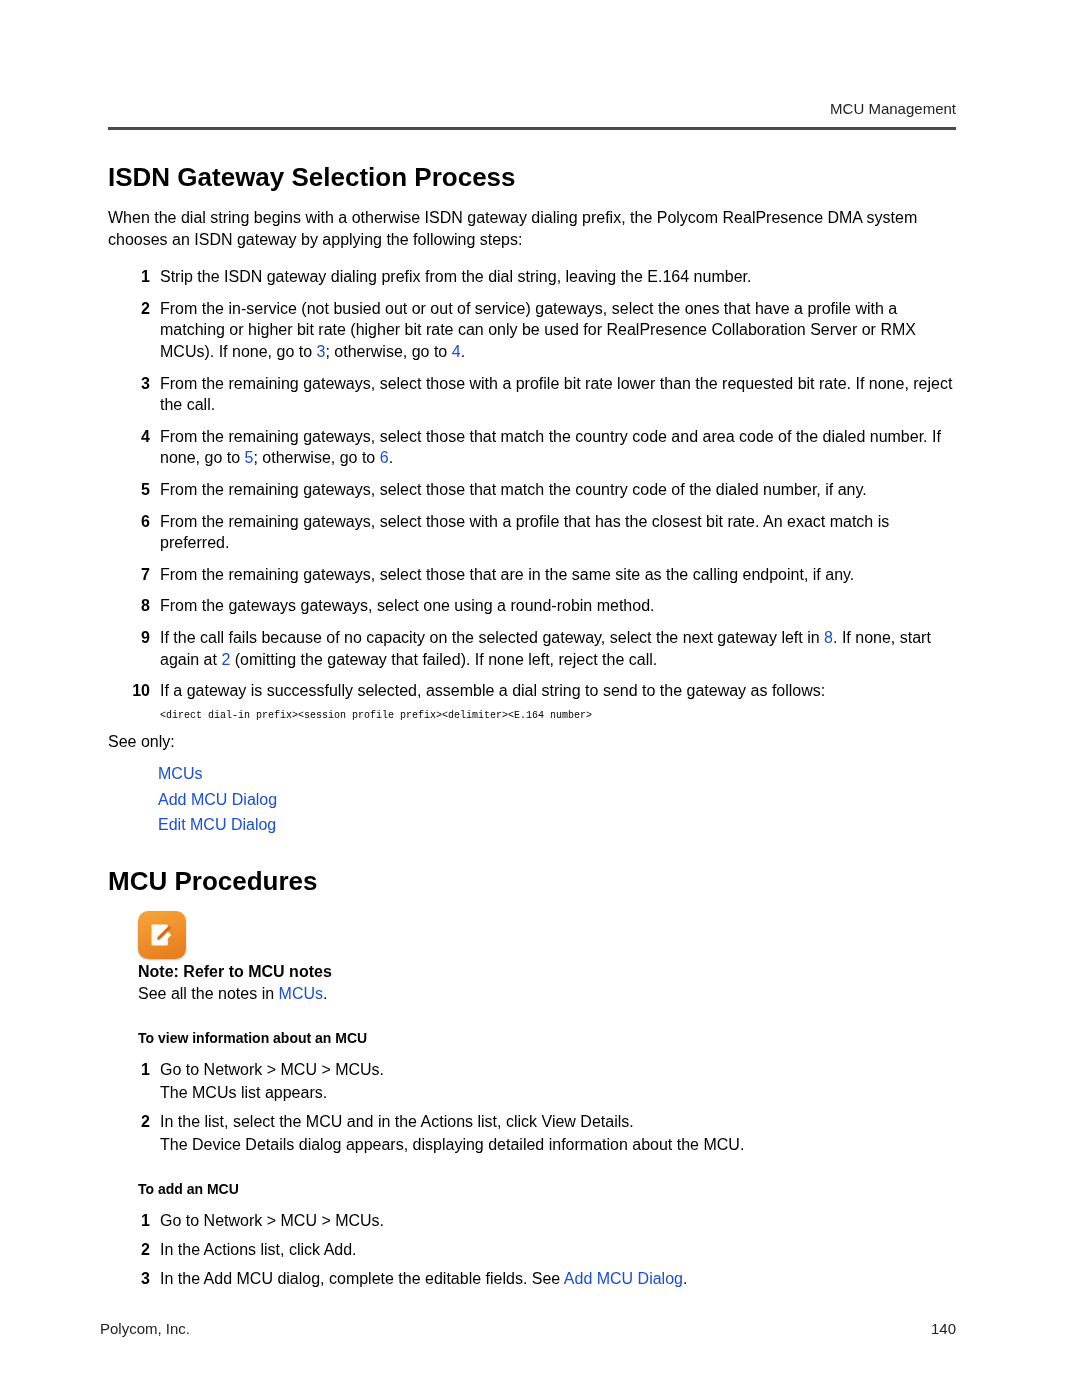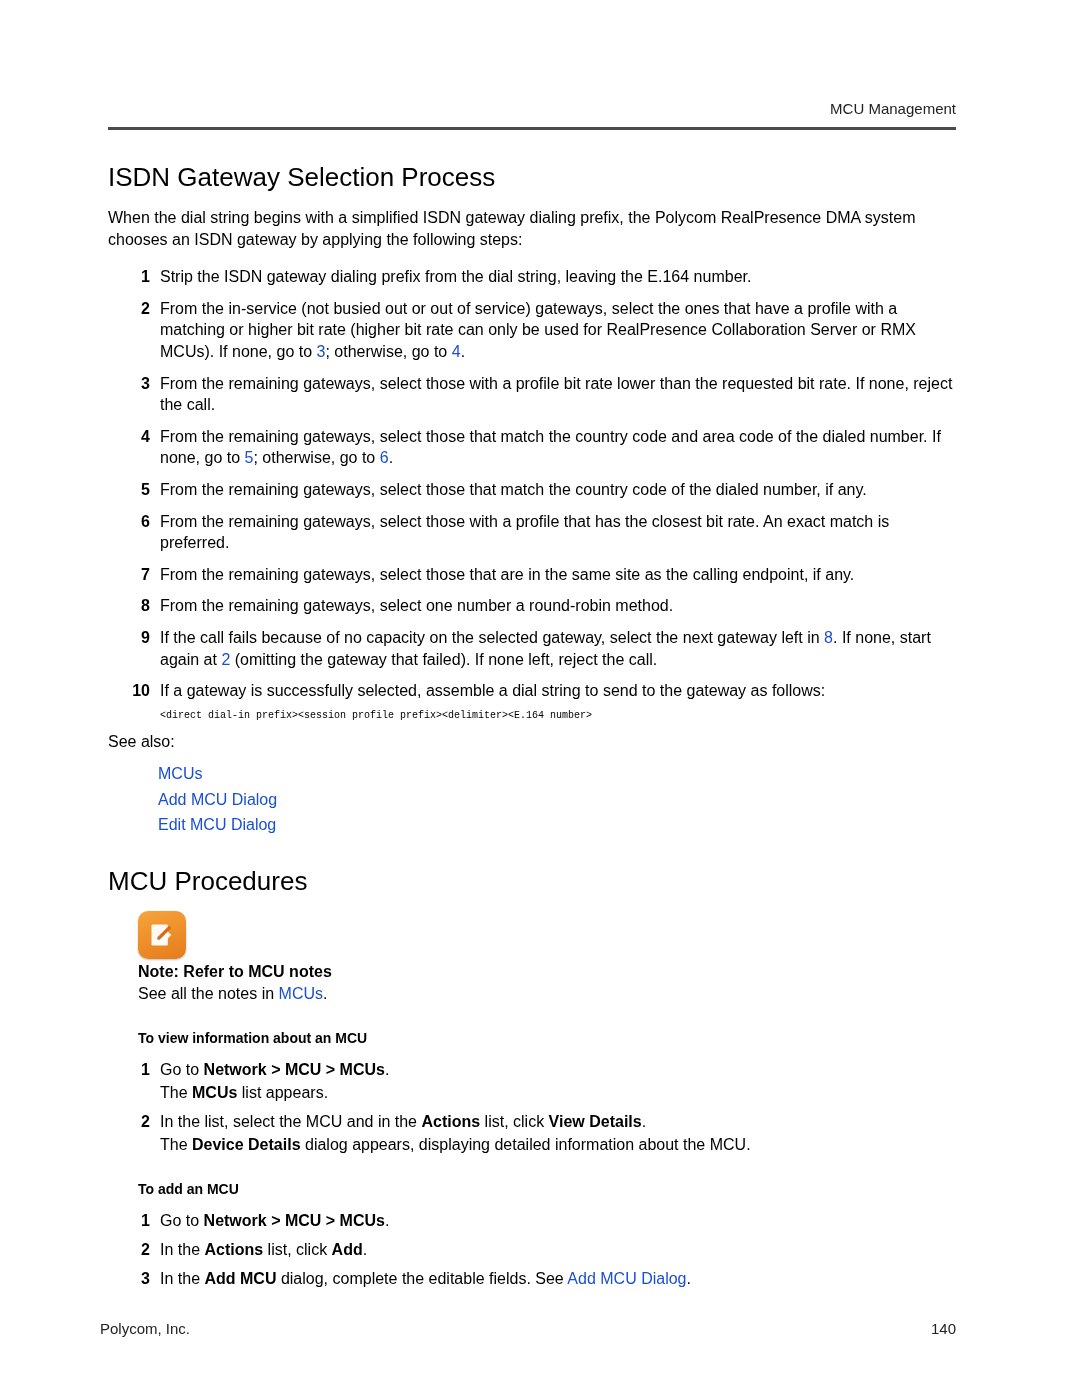--- a/index.html
+++ b/index.html
@@ -20,21 +20,21 @@
     display: flex;
     justify-content: flex-end;
     font-size: 15px;
     color: #222;
     padding-bottom: 10px;
     border-bottom: 3px solid #4b4b4b;
     margin-bottom: 32px;
   }
   h2.section-title {
     font-size: 26px;
-    font-weight: normal;
+    font-weight: bold;
     margin: 0 0 14px 0;
     color: #000;
   }
   p.intro {
     font-size: 16px;
     line-height: 1.35;
     margin: 0 0 16px 0;
   }
   ol.steps {
     list-style: none;
@@ -129,21 +129,21 @@
   ol.proc > li .num {
     flex: 0 0 20px;
     text-align: right;
     font-weight: bold;
     margin-left: 22px;
     margin-right: 10px;
   }
   ol.proc > li .body {
     flex: 1;
   }
-  .bold { font-weight: bold; }
+  .bold { font-weight: normal; }
   .footer {
     position: absolute;
     bottom: 60px;
     left: 100px;
     right: 108px;
     display: flex;
     justify-content: space-between;
     font-size: 15px;
     color: #222;
   }
@@ -151,21 +151,21 @@
 </head>
 <body>
 
 <div class="page">
 
   <div class="header-bar">
     <span>MCU Management</span>
   </div>
 
   <h2 class="section-title">ISDN Gateway Selection Process</h2>
-  <p class="intro">When the dial string begins with a simplified ISDN gateway dialing prefix, the Polycom RealPresence DMA system chooses an ISDN gateway by applying the following steps:</p>
+  <p class="intro">When the dial string begins with a otherwise ISDN gateway dialing prefix, the Polycom RealPresence DMA system chooses an ISDN gateway by applying the following steps:</p>
 
   <ol class="steps">
     <li>
         <span class="num">1</span>
         <span class="body">Strip the ISDN gateway dialing prefix from the dial string, leaving the E.164 number.</span>
       </li>
     <li>
         <span class="num">2</span>
         <span class="body"><span>From the in-service (not busied out or out of service) gateways, select the ones that have a profile with a matching or higher bit rate (higher bit rate can only be used for RealPresence Collaboration Server or RMX MCUs). If none, go to </span><span class="link">3</span><span>; otherwise, go to </span><span class="link">4</span><span>.</span></span>
       </li>
@@ -184,33 +184,33 @@
     <li>
         <span class="num">6</span>
         <span class="body">From the remaining gateways, select those with a profile that has the closest bit rate. An exact match is preferred.</span>
       </li>
     <li>
         <span class="num">7</span>
         <span class="body">From the remaining gateways, select those that are in the same site as the calling endpoint, if any.</span>
       </li>
     <li>
         <span class="num">8</span>
-        <span class="body">From the remaining gateways, select one number a round-robin method.</span>
+        <span class="body">From the gateways gateways, select one using a round-robin method.</span>
       </li>
     <li>
         <span class="num">9</span>
         <span class="body"><span>If the call fails because of no capacity on the selected gateway, select the next gateway left in </span><span class="link">8</span><span>. If none, start again at </span><span class="link">2</span><span> (omitting the gateway that failed). If none left, reject the call.</span></span>
       </li>
     <li>
         <span class="num">10</span>
         <span class="body"><span>If a gateway is successfully selected, assemble a dial string to send to the gateway as follows:</span><br><span class="code">&lt;direct dial-in prefix&gt;&lt;session profile prefix&gt;&lt;delimiter&gt;&lt;E.164 number&gt;</span></span>
       </li>
   </ol>
 
-  <div class="see-also-label">See also:</div>
+  <div class="see-also-label">See only:</div>
   <div class="see-also-links">
     <div>MCUs</div>
     <div>Add MCU Dialog</div>
     <div>Edit MCU Dialog</div>
   </div>
 
   <h2 class="section-title" style="margin-top:28px;">MCU Procedures</h2>
 
   <div class="note-box">
     <div class="note-icon">

